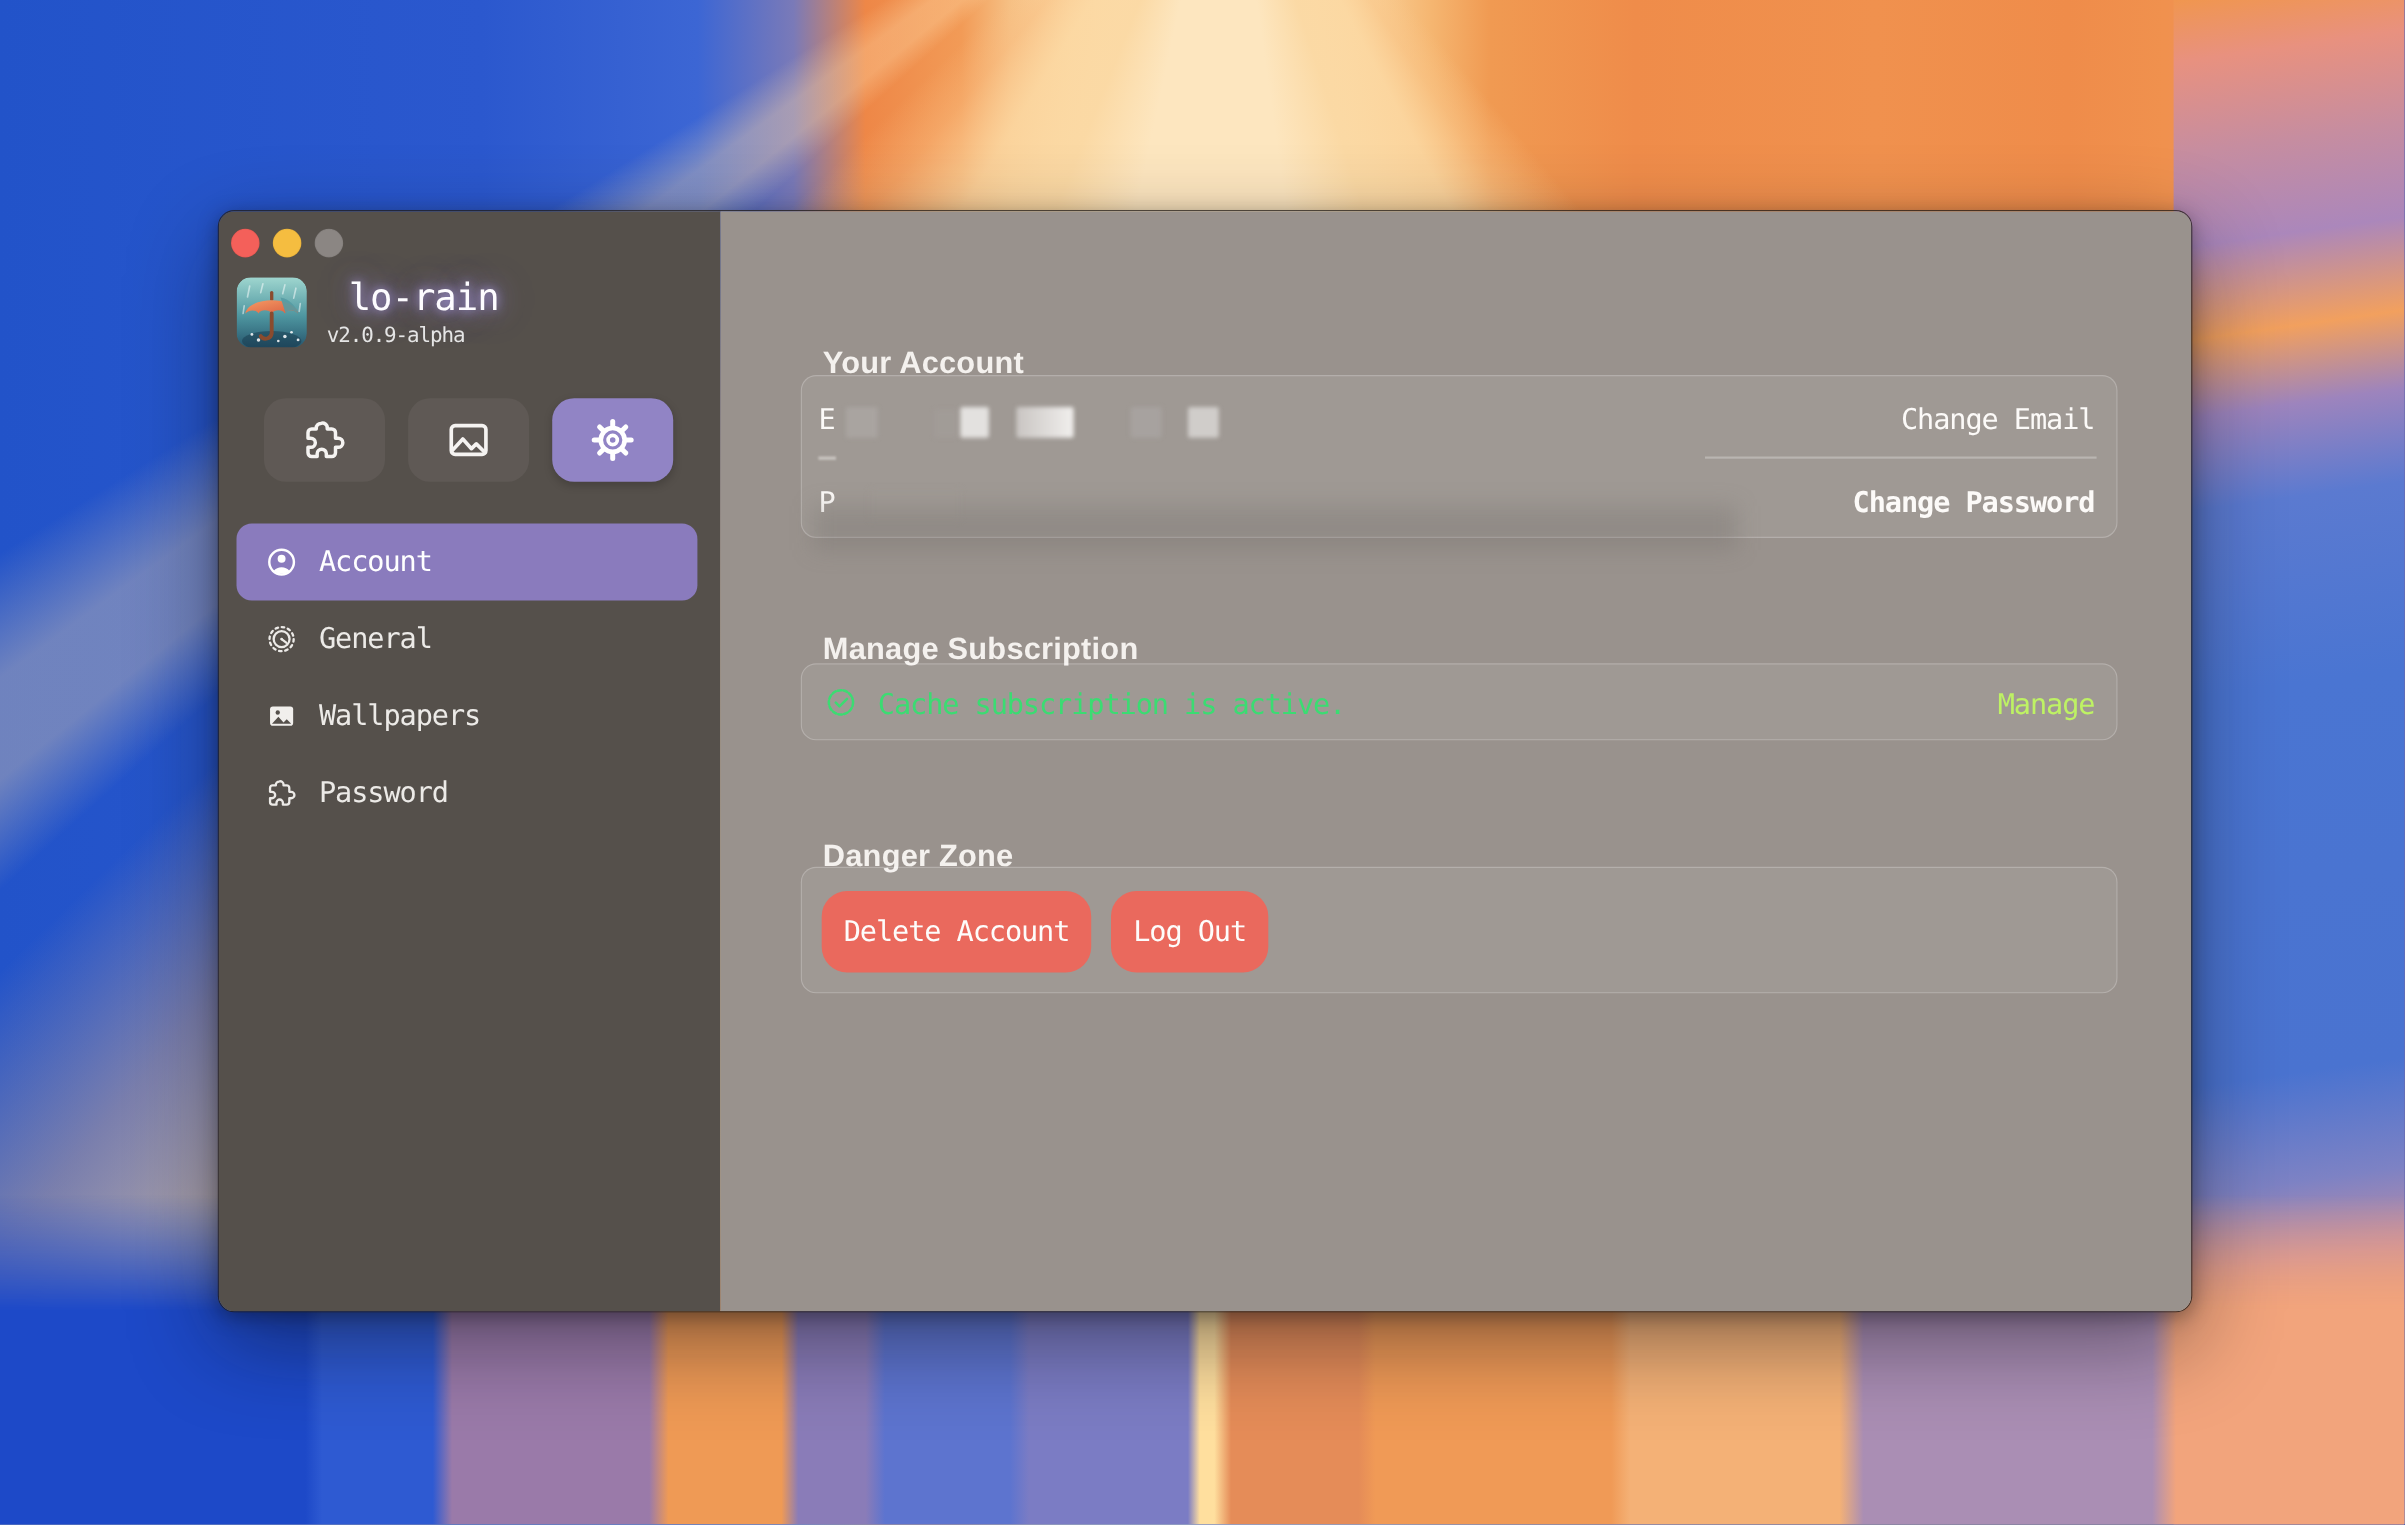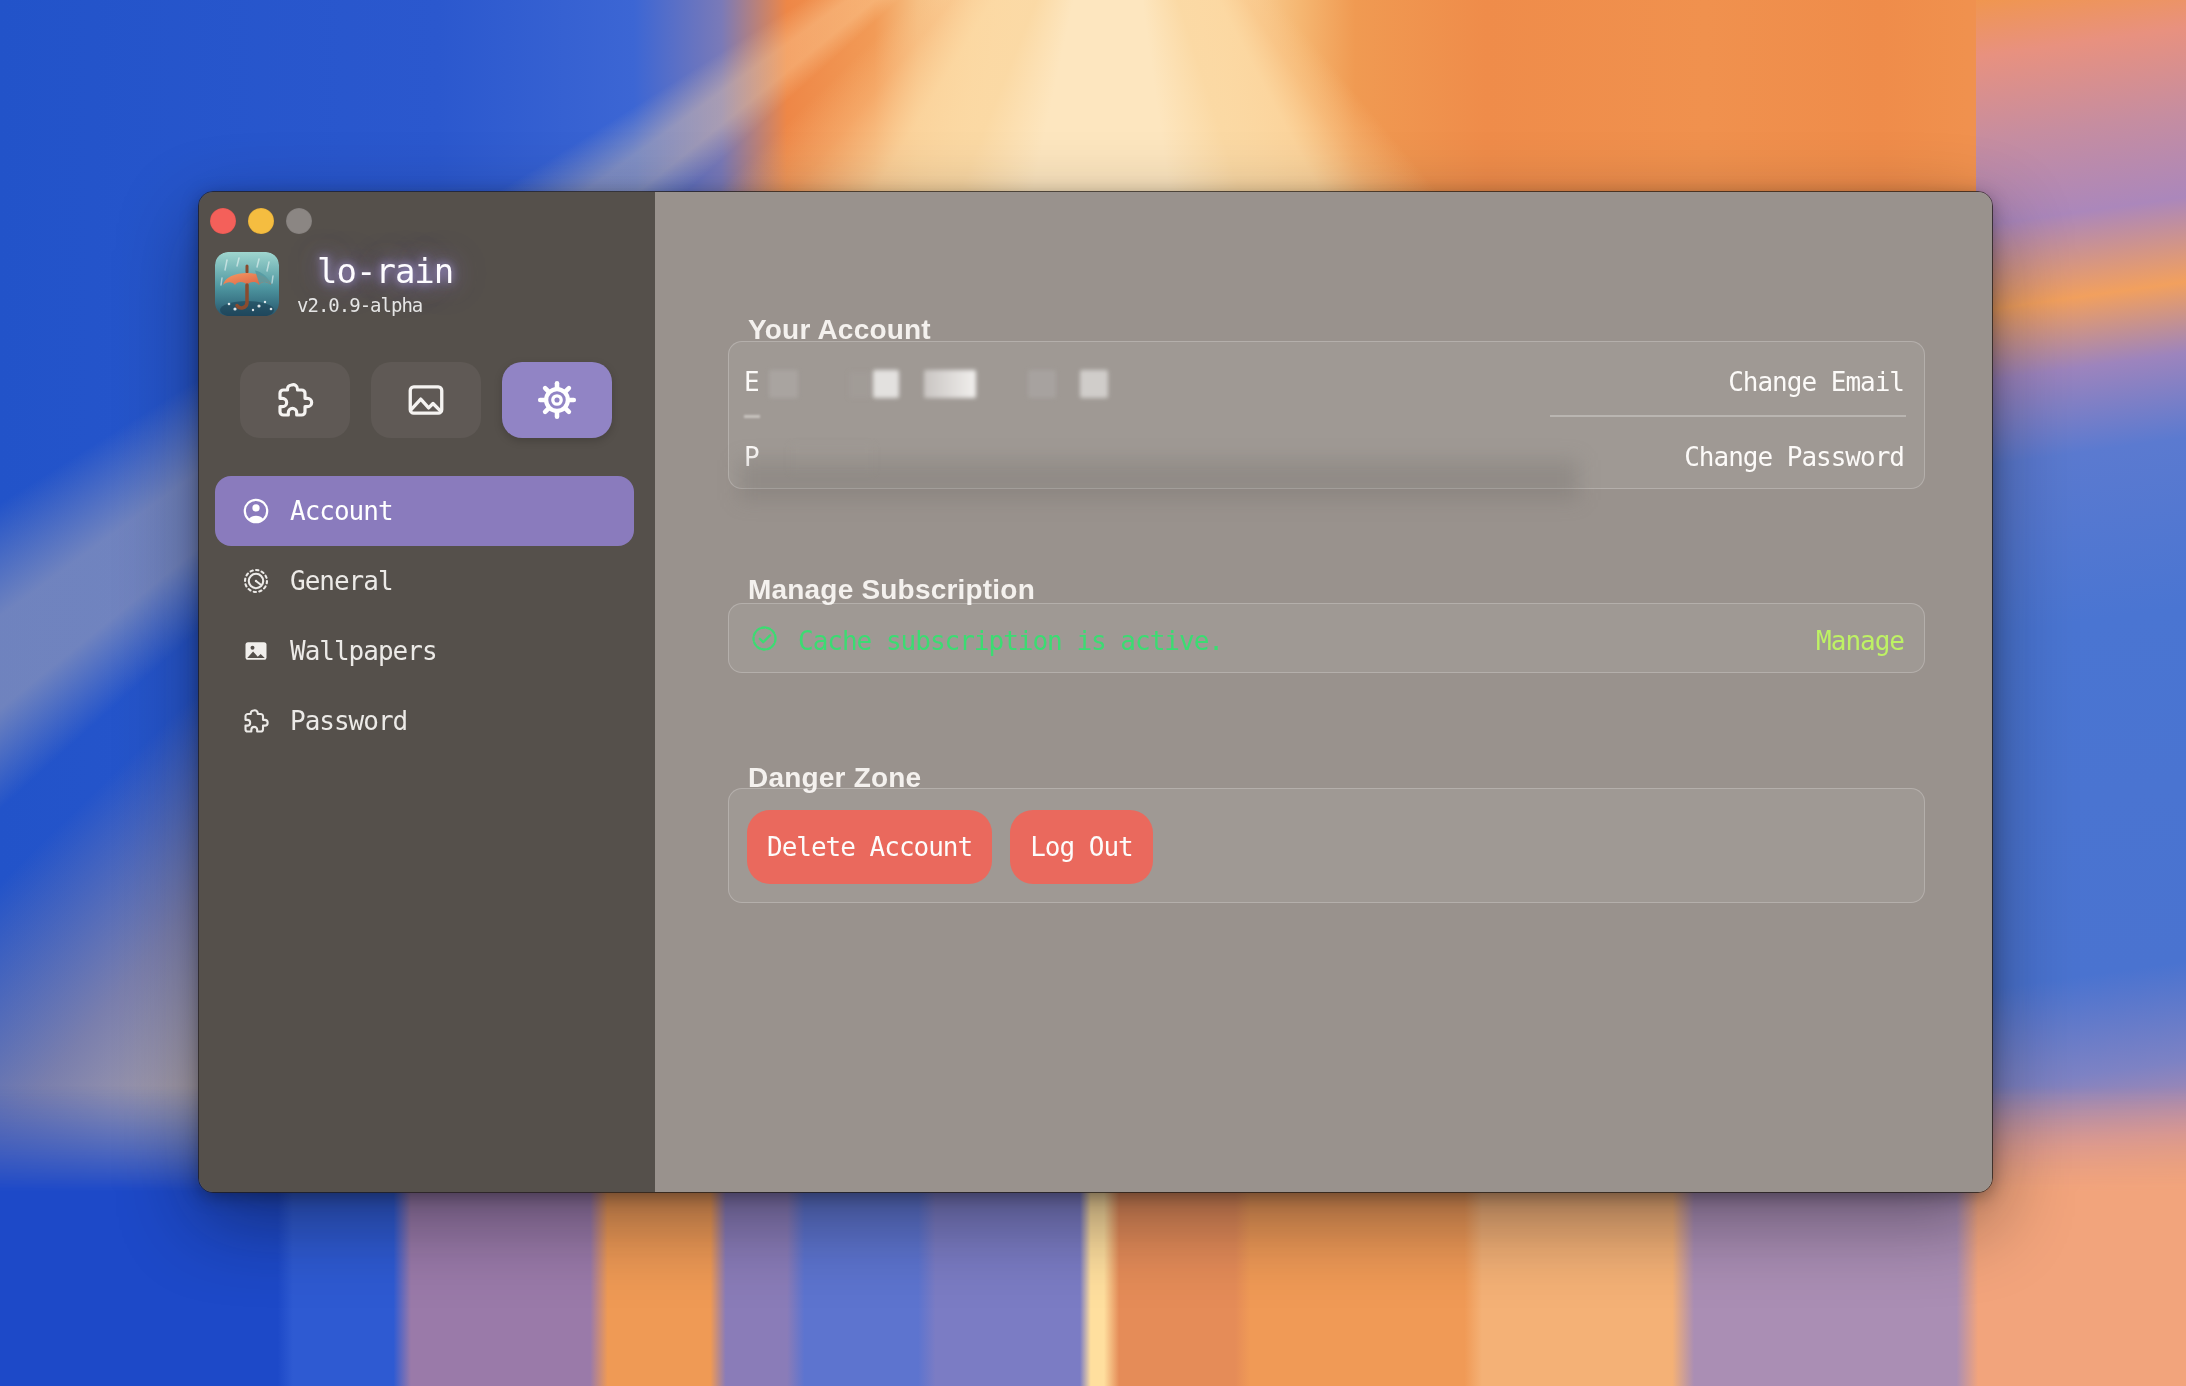--- a/index.html
+++ b/index.html
@@ -65,21 +65,21 @@
   .app-version{font-size:19px;color:#e5e5e5;margin-top:3px;letter-spacing:-1px;}
   
   .toolbar{position:absolute;left:41px;top:170px;display:flex;gap:21px;}
   .tool-btn{width:110px;height:76px;border-radius:20px;background:#5f5955;
     display:flex;align-items:center;justify-content:center;cursor:pointer;}
   .tool-btn.active{background:#9184c5;box-shadow:0 3px 8px rgba(0,0,0,.18);}
   
   .nav{position:absolute;left:16px;top:284px;width:419px;}
   .nav-item{height:70px;border-radius:16px;display:flex;align-items:center;
     padding-left:27px;box-sizing:border-box;cursor:pointer;}
-  .nav-item.active{background:#8a7bbd;}
+  .nav-item.active{background:#8a7bbd;border-radius:14px;}
   .nav-item .nav-label{margin-left:20px;font-size:26px;color:#eceae7;letter-spacing:-1px;}
   .nav-item.active .nav-label{color:#ffffff;}
   
   .h-section{position:absolute;left:549px;font-family:"Liberation Sans",sans-serif;
     font-weight:bold;font-size:28px;color:#f4f1ee;letter-spacing:.2px;}
   .card{position:absolute;left:529px;width:1197px;box-sizing:border-box;
     background:rgba(255,255,255,.065);border:1.5px solid rgba(255,255,255,.22);
     border-radius:14px;}
   .mono{font-size:26px;color:#fcfaf8;letter-spacing:-1px;white-space:pre;}
   .link{position:absolute;cursor:pointer;}
@@ -232,21 +232,21 @@
     <span class="redact" style="left:195px;top:28px;width:52px;height:28px;background:linear-gradient(90deg,#c9c5c2,#f1efed);"></span>
     <span class="redact" style="left:299px;top:28px;width:28px;height:28px;background:#a7a29f;"></span>
     <span class="redact" style="left:351px;top:28px;width:28px;height:28px;background:#d0cdca;"></span>
     <span class="mono link" style="right:20px;top:25px;">Change Email</span>
 
     <span style="position:absolute;left:15px;top:73px;width:16px;height:3px;background:rgba(235,232,228,.55);filter:blur(1px);"></span>
     <span style="position:absolute;left:821px;top:73px;width:356px;height:2px;background:rgba(255,255,255,.28);"></span>
 
     <span class="mono" style="position:absolute;left:15px;top:100px;">P</span>
     <span class="redact" style="left:62px;top:103px;width:82px;height:28px;background:rgba(160,155,150,.55);filter:blur(3px);"></span>
-    <span class="mono link" style="right:20px;top:100px;">Change Password</span>
+    <span class="mono link" style="right:20px;top:100px;font-weight:bold;">Change Password</span>
 
     <span style="position:absolute;left:10px;top:118px;width:840px;height:40px;background:rgba(105,99,94,.25);filter:blur(10px);"></span>
   </div>
 
   <h2 class="h-section" style="top:359px;">Manage Subscription</h2>
   <div class="card" style="top:411px;height:70px;">
     <svg style="position:absolute;left:22px;top:21px;" width="27" height="27" viewBox="0 0 27 27" fill="none" stroke="#3bdc72" stroke-width="2.3" stroke-linecap="round" stroke-linejoin="round">
       <circle cx="13.5" cy="13.5" r="11" stroke-dasharray="3.4 2"></circle>
       <path d="M8.8 13.8 l3.4 3.4 l6.8-6.8"></path>
     </svg>

